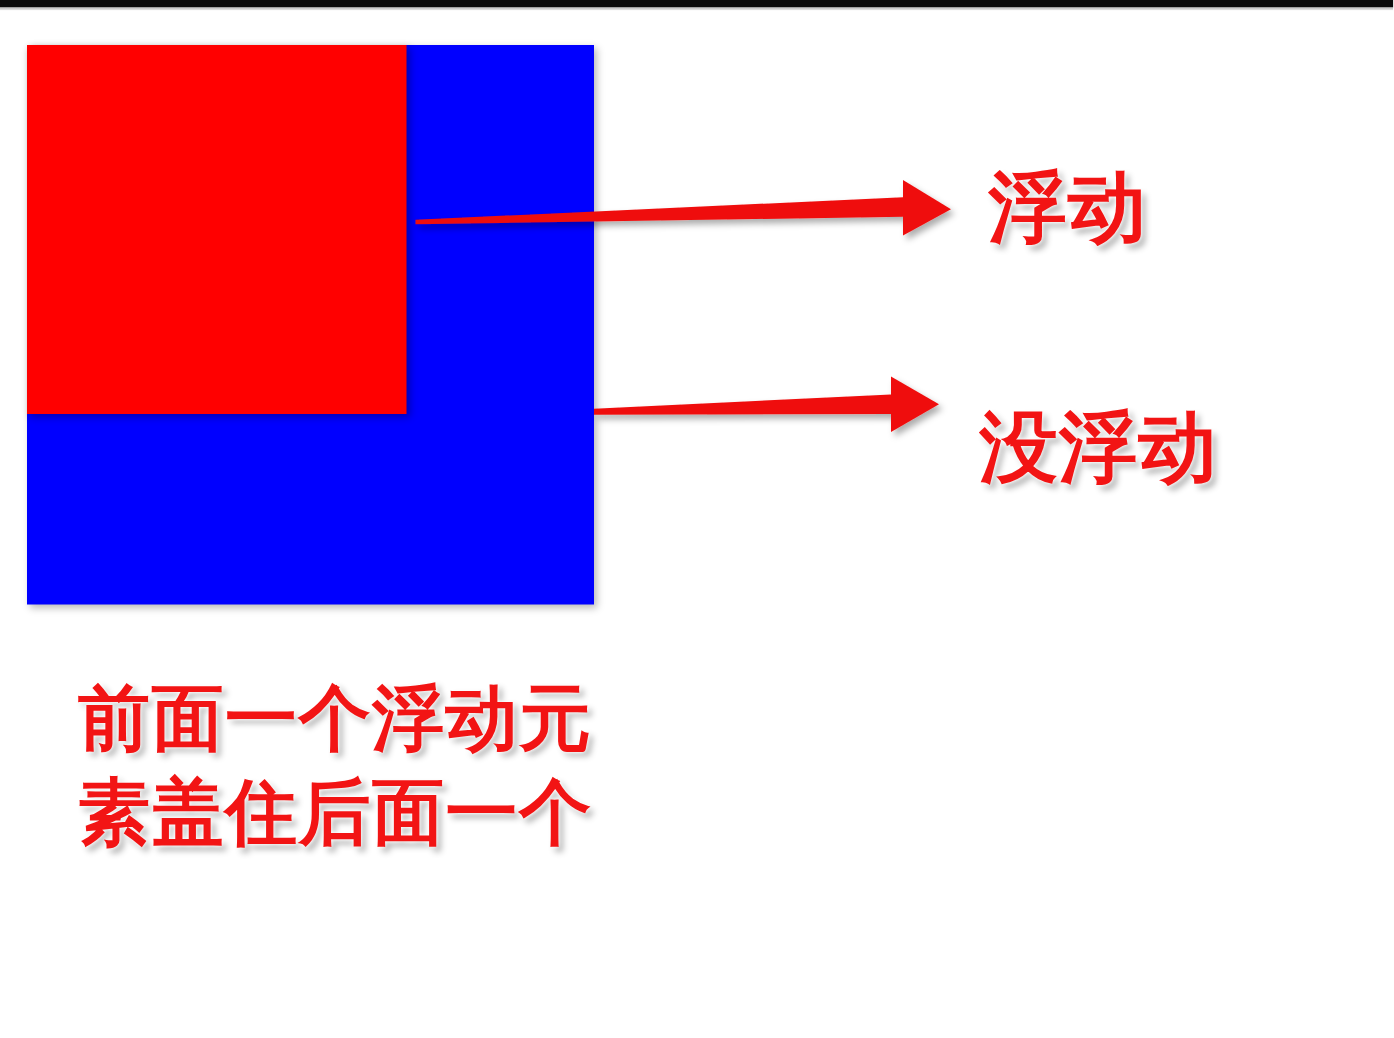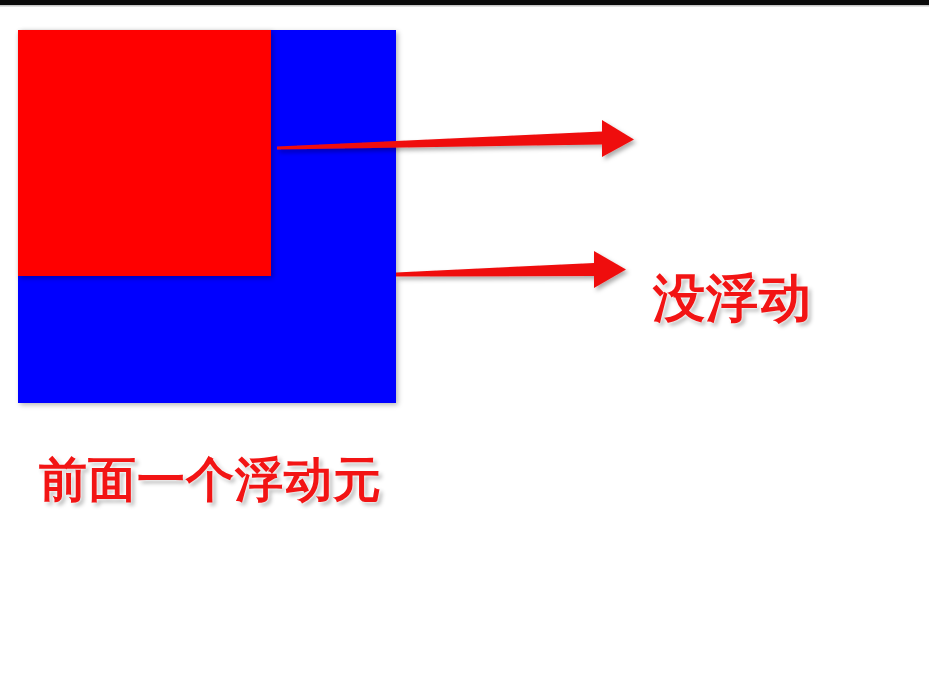--- a/index.html
+++ b/index.html
@@ -91,21 +91,21 @@
     text-shadow:
        0 0 2px #ffffff,
        0 0 4px #ffffff,
        3px 3px 4px rgba(0,0,0,0.30);
   }
   .callout-fudong    { left: 659px; top: 104px;  font-size: 52px; }
   .callout-meifudong { left: 653px; top: 264px;  font-size: 52px; }
 
   .caption-block {
     position: absolute;
-    left: 39px;
+    left: 52px;
     top: 448px;
     width: 420px;
   }
   .caption-line {
     color: #f21414;
     font-weight: bold;
     font-size: 48px;
     line-height: 63px;
     letter-spacing: 1px;
     white-space: nowrap;
@@ -151,20 +151,22 @@
         <filter id="ashadow2" x="-20%" y="-60%" width="150%" height="260%">
           <feDropShadow dx="2.5" dy="3" stdDeviation="2" flood-color="#000000" flood-opacity="0.32"></feDropShadow>
         </filter>
       </defs>
       <g filter="url(#ashadow2)">
         <path d="M 4,26.5 L 202,17 L 202,5 L 234,23.5 L 202,42 L 202,30 L 4,30.5 Z" fill="#ef1010"></path>
       </g>
     </svg>
   </div>
 
+  <div class="callout callout-fudong">浮动</div>
 
   <div class="callout callout-meifudong">没浮动</div>
 
   <div class="caption-block">
     <div class="caption-line">前面一个浮动元</div>
+    <div class="caption-line">素盖住后面一个</div>
   </div>
 
 </div>
 
 </body></html>

